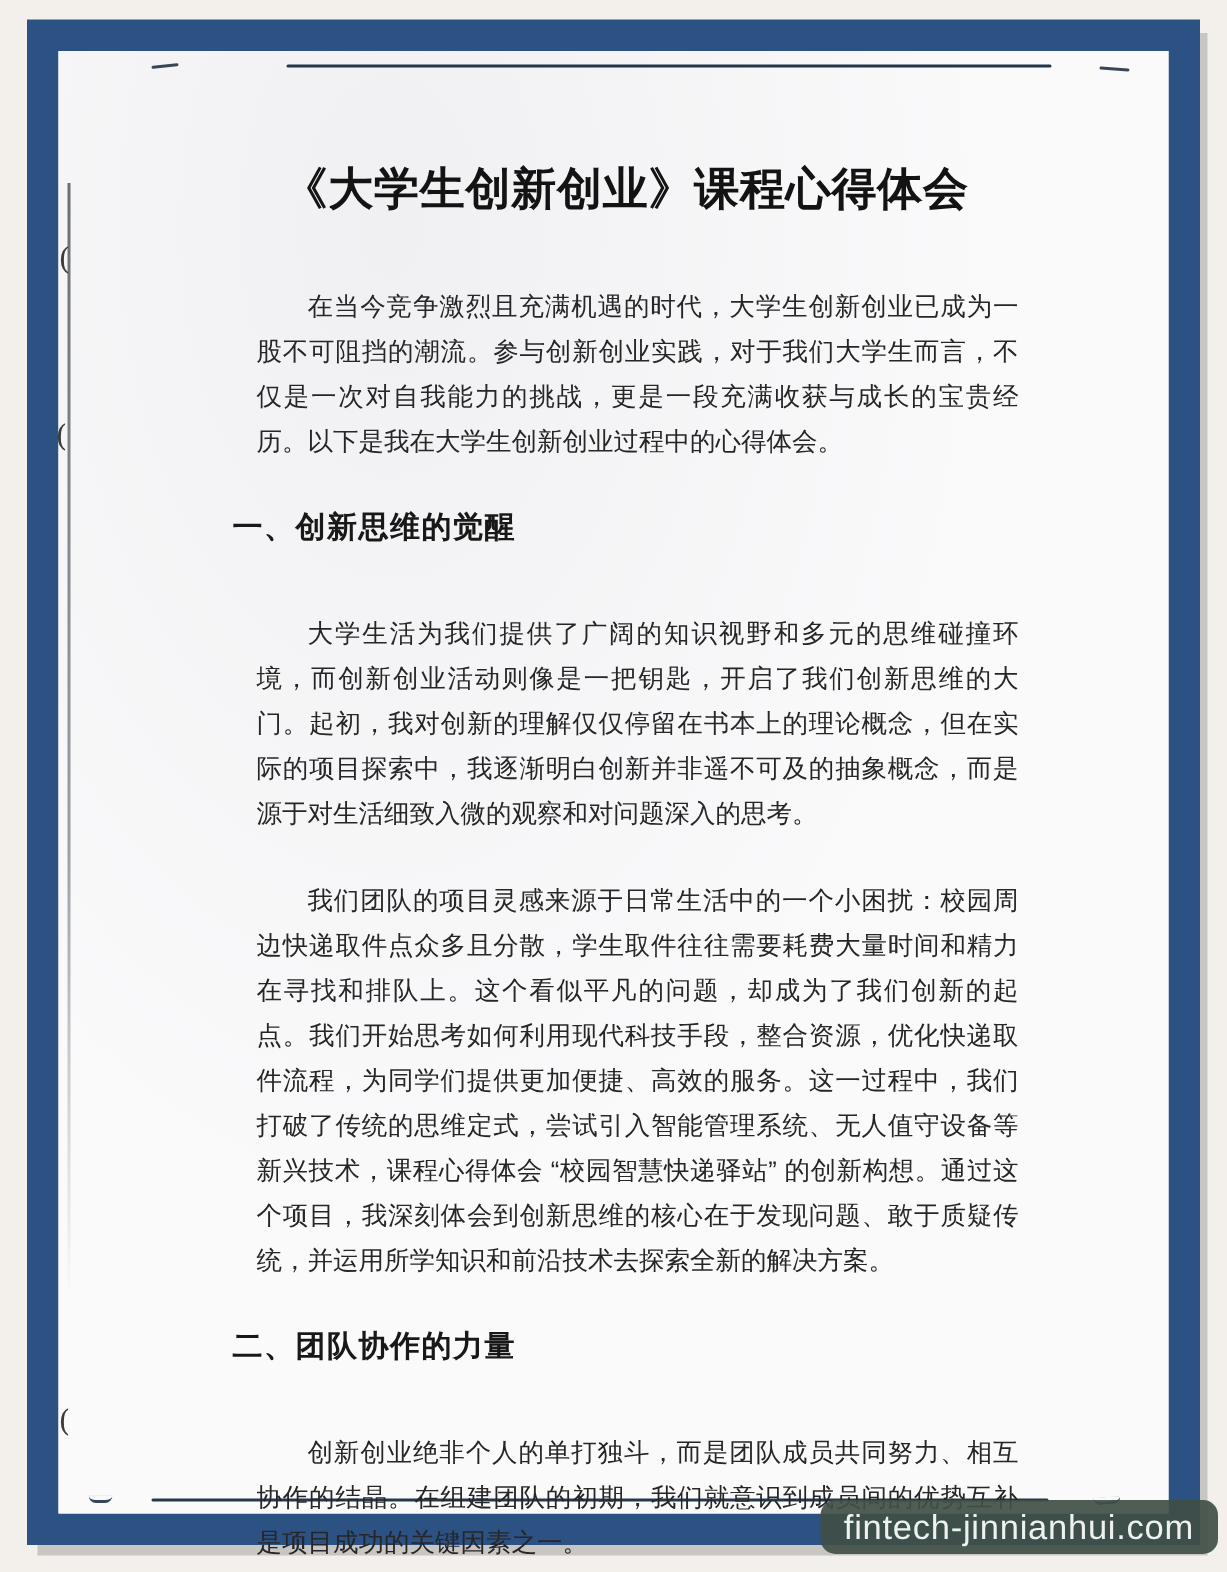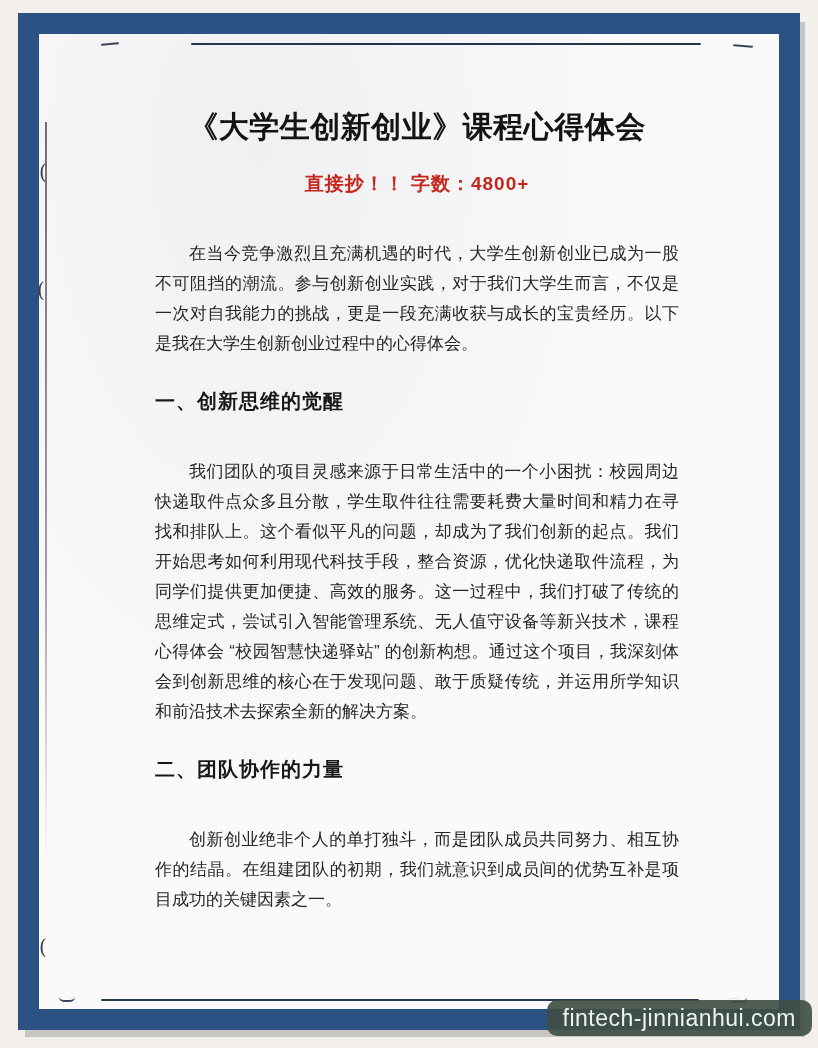--- a/index.html
+++ b/index.html
@@ -87,21 +87,21 @@
     color:var(--accent-red);
     letter-spacing:1px;
   }
   .body{
     margin-top:42px;
     font-size:17px;line-height:30px;
     color:var(--ink);
     text-align:justify;
   }
   .body p.paragraph{
-    margin:0 0 28px 0;
+    margin:0 0 28px 16px;
     text-indent:2em;
   }
   .body h2.heading{
     margin:25px 0 42px 0;
     font-size:20px;line-height:28px;
     font-weight:800;color:#181818;
     text-align:left;letter-spacing:1px;
   }
   .watermark{
     position:absolute;
@@ -126,24 +126,24 @@
 
     <div class="scan-line-top"></div>
     <div class="scan-line-bottom"></div>
     <div class="scan-line-left"></div>
     <span class="scan-mark m1">(</span>
     <span class="scan-mark m2">(</span>
     <span class="scan-mark m3">(</span>
 
     <div class="content">
       <h1 class="title">《大学生创新创业》课程心得体会</h1>
-      <div class="subtitle">直接抄！！ 字数：4800+</div>
       <div class="body" id="doc-body">
           <p class="paragraph">在当今竞争激烈且充满机遇的时代，大学生创新创业已成为一股不可阻挡的潮流。参与创新创业实践，对于我们大学生而言，不仅是一次对自我能力的挑战，更是一段充满收获与成长的宝贵经历。以下是我在大学生创新创业过程中的心得体会。</p>
           <h2 class="heading">一、创新思维的觉醒</h2>
+          <p class="paragraph">大学生活为我们提供了广阔的知识视野和多元的思维碰撞环境，而创新创业活动则像是一把钥匙，开启了我们创新思维的大门。起初，我对创新的理解仅仅停留在书本上的理论概念，但在实际的项目探索中，我逐渐明白创新并非遥不可及的抽象概念，而是源于对生活细致入微的观察和对问题深入的思考。</p>
           <p class="paragraph">我们团队的项目灵感来源于日常生活中的一个小困扰：校园周边快递取件点众多且分散，学生取件往往需要耗费大量时间和精力在寻找和排队上。这个看似平凡的问题，却成为了我们创新的起点。我们开始思考如何利用现代科技手段，整合资源，优化快递取件流程，为同学们提供更加便捷、高效的服务。这一过程中，我们打破了传统的思维定式，尝试引入智能管理系统、无人值守设备等新兴技术，课程心得体会 “校园智慧快递驿站” 的创新构想。通过这个项目，我深刻体会到创新思维的核心在于发现问题、敢于质疑传统，并运用所学知识和前沿技术去探索全新的解决方案。</p>
           <h2 class="heading">二、团队协作的力量</h2>
           <p class="paragraph">创新创业绝非个人的单打独斗，而是团队成员共同努力、相互协作的结晶。在组建团队的初期，我们就意识到成员间的优势互补是项目成功的关键因素之一。</p>
         </div>
     </div>
 
   </div>
 </div>
 
 <div class="watermark">fintech-jinnianhui.com</div>

